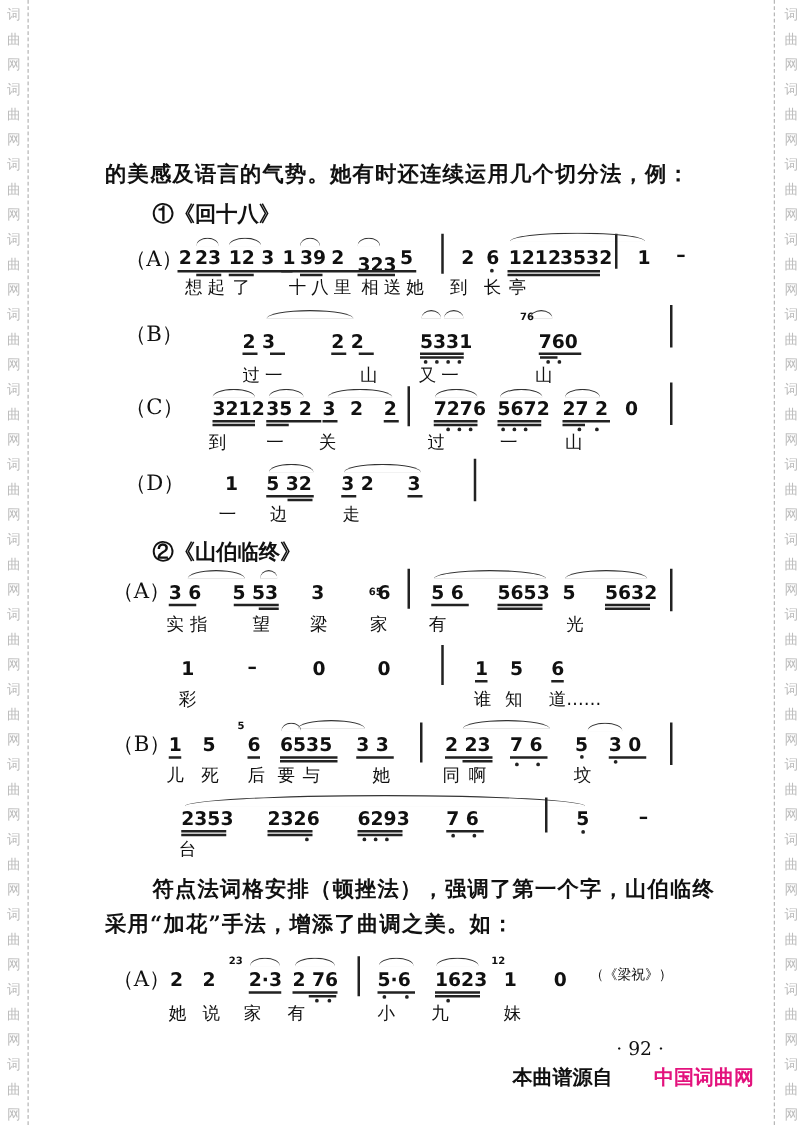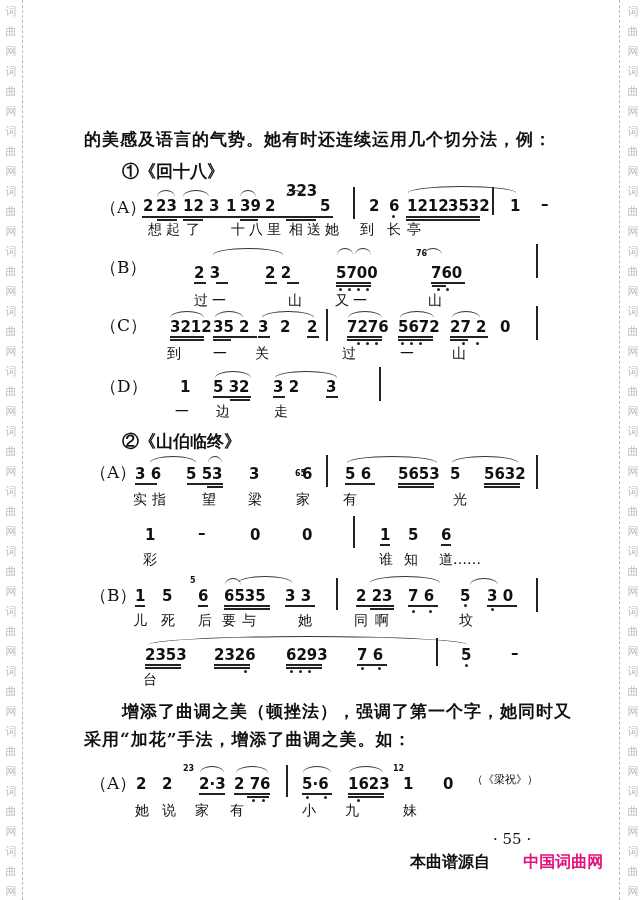--- a/index.html
+++ b/index.html
@@ -129,21 +129,21 @@
 <div class="abs heading" style="left:122px;top:160px;">①《回十八》</div>
 
 <div>
   <div class="abs label" style="left:100px;top:196px;">（A）</div>
   <span class="abs notes" style="left:143px;top:197px;">2</span>
   <span class="abs notes" style="left:156px;top:197px;">23</span>
   <span class="abs notes" style="left:183px;top:197px;">12 3</span>
   <span class="abs notes" style="left:226px;top:197px;">1</span>
   <span class="abs notes" style="left:240px;top:197px;">39</span>
   <span class="abs notes" style="left:265px;top:197px;">2</span>
-  <span class="abs notes" style="left:286px;top:182px;text-align:right;">323</span>
+  <span class="abs notes" style="left:286px;top:203px;text-align:right;">323</span>
   <span class="abs notes" style="left:320px;top:197px;">5</span>
   <div class="bar" style="left:353px;top:187px;height:32px;"></div>
   <span class="abs notes" style="left:369px;top:197px;">2</span>
   <span class="abs notes" style="left:389px;top:197px;">6</span>
   <span class="abs notes" style="left:407px;top:197px;">1212</span>
   <span class="abs notes" style="left:448px;top:197px;">3532</span>
   <div class="bar" style="left:492px;top:187px;height:28px;width:1.5px;"></div>
   <span class="abs notes" style="left:510px;top:197px;">1</span>
   <span class="abs notes" style="left:541px;top:195px;">–</span>
 
@@ -174,21 +174,21 @@
   <span class="abs lyrics" style="left:325px;top:221px;">她</span>
   <span class="abs lyrics" style="left:360px;top:221px;">到</span>
   <span class="abs lyrics" style="left:387px;top:221px;">长</span>
   <span class="abs lyrics" style="left:407px;top:221px;">亭</span>
 </div>
 
 <div>
   <div class="abs label" style="left:100px;top:256px;">（B）</div>
   <span class="abs notes" style="left:194px;top:264px;">2 3</span>
   <span class="abs notes" style="left:265px;top:264px;">2 2</span>
-  <span class="abs notes" style="left:336px;top:264px;">5700</span>
+  <span class="abs notes" style="left:336px;top:264px;">5331</span>
   <span class="abs grace" style="left:416px;top:249px;">76</span>
   <span class="abs notes" style="left:431px;top:264px;">760</span>
   <div class="bar" style="left:536px;top:244px;height:34px;"></div>
   <div class="ul" style="left:194px;top:282px;width:12px;"></div>
   <div class="ul" style="left:216px;top:282px;width:12px;"></div>
   <div class="ul" style="left:265px;top:282px;width:12px;"></div>
   <div class="ul" style="left:287px;top:282px;width:12px;"></div>
   <div class="ul" style="left:336px;top:282px;width:35px;"></div>
   <div class="ul" style="left:336px;top:285px;width:35px;"></div>
   <div class="ul" style="left:431px;top:282px;width:34px;"></div>
@@ -386,21 +386,21 @@
   <div class="dot" style="left:244px;top:670px;"></div>
   <div class="dot" style="left:290px;top:670px;"></div>
   <div class="dot" style="left:299px;top:670px;"></div>
   <div class="dot" style="left:308px;top:670px;"></div>
   <div class="dot" style="left:361px;top:667px;"></div>
   <div class="dot" style="left:378px;top:667px;"></div>
   <div class="dot" style="left:465px;top:664px;"></div>
   <span class="abs lyrics" style="left:143px;top:671px;">台</span>
 </div>
 
-<div class="abs prose" style="left:122px;top:700px;">增添了曲调之美（顿挫法），强调了第一个字，她同时又</div>
+<div class="abs prose" style="left:122px;top:700px;">符点法词格安排（顿挫法），强调了第一个字，山伯临终</div>
 <div class="abs prose" style="left:84px;top:728px;">采用“加花”手法，增添了曲调之美。如：</div>
 
 <div>
   <div class="abs label" style="left:90px;top:772px;">（A）</div>
   <span class="abs notes" style="left:136px;top:775px;">2</span>
   <span class="abs notes" style="left:162px;top:775px;">2</span>
   <span class="abs grace" style="left:183px;top:764px;">23</span>
   <span class="abs notes" style="left:199px;top:775px;">2·3</span>
   <span class="abs notes" style="left:234px;top:775px;">2 76</span>
   <div class="bar" style="left:286px;top:765px;height:32px;width:1.5px;"></div>
@@ -427,18 +427,18 @@
   <div class="slur" style="left:349px;top:766px;width:34px;"></div>
   <span class="abs lyrics" style="left:135px;top:802px;">她</span>
   <span class="abs lyrics" style="left:162px;top:802px;">说</span>
   <span class="abs lyrics" style="left:195px;top:802px;">家</span>
   <span class="abs lyrics" style="left:230px;top:802px;">有</span>
   <span class="abs lyrics" style="left:302px;top:802px;">小</span>
   <span class="abs lyrics" style="left:345px;top:802px;">九</span>
   <span class="abs lyrics" style="left:403px;top:802px;">妹</span>
 </div>
 
-<div class="abs page-num" style="left:493px;top:830px;">· 55 ·</div>
+<div class="abs page-num" style="left:493px;top:830px;">· 92 ·</div>
 <div class="abs source" style="left:410px;top:852px;text-align:center;">
   <span>本曲谱源自</span>
   <span style="display:inline-block;width:22px;"></span>
   <span class="source-brand">中国词曲网</span>
 </div>
 
 </body></html>

